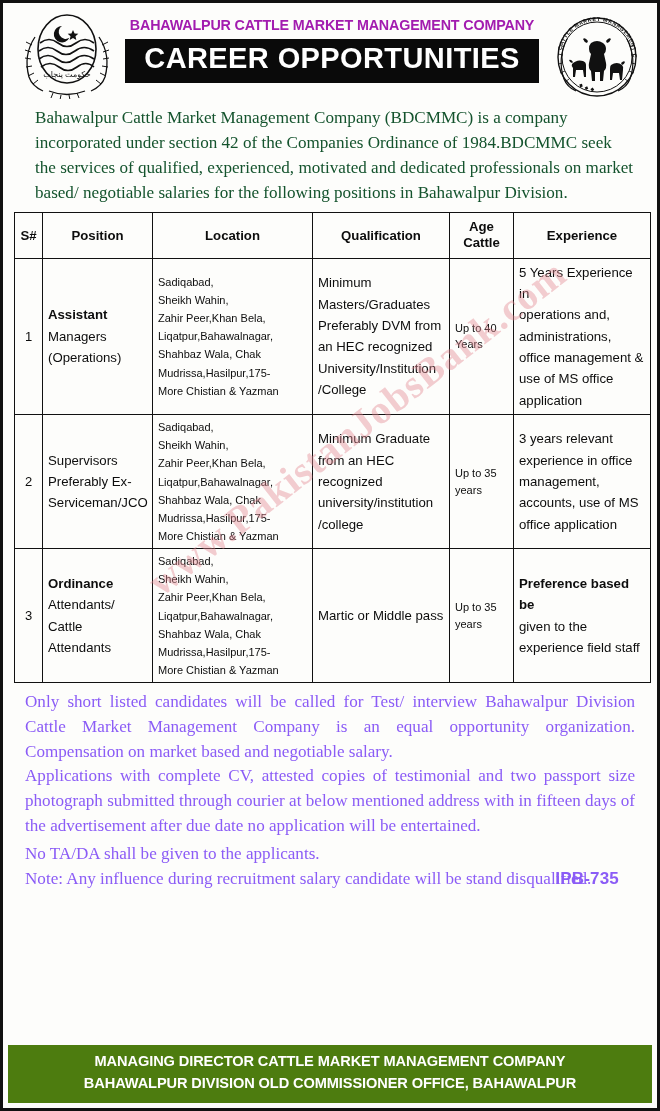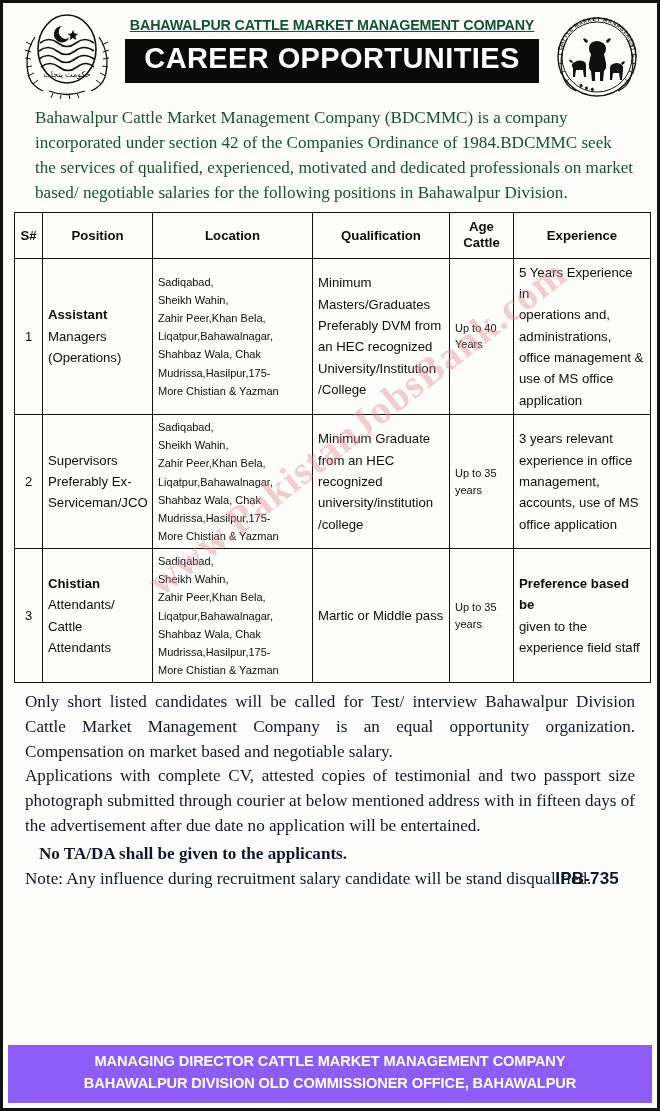--- a/index.html
+++ b/index.html
@@ -57,22 +57,21 @@
     margin: 0 112px 0 116px;
     text-align: center;
     padding-top: 10px;
   }
   .company-line {
     font-family: "Liberation Sans", sans-serif;
     font-weight: bold;
     font-size: 14.3px;
     letter-spacing: -0.15px;
     white-space: nowrap;
-    color: #14532d;
-    text-decoration: underline;
+    color: #a21caf;
   }
   .career-bar {
     margin-top: 6px;
     background: #0a0a0a;
     color: #ffffff;
     font-family: "Liberation Sans", sans-serif;
     font-weight: bold;
     font-size: 29px;
     line-height: 1.18;
     letter-spacing: 0.4px;
@@ -154,45 +153,44 @@
     margin-top: 20px;
   }
   .bold-lead { font-weight: bold; }
   td.pos .bold-lead { display: block; }
 
   
   .footer-text {
     padding: 7px 22px 0 22px;
     font-size: 17.1px;
     line-height: 1.45;
-    color: #0f172a;
+    color: #8b5cf6;
   }
   .p-justify { text-align: justify; }
   .p-tada {
-    font-weight: bold;
+    font-weight: normal;
     margin-top: 3px;
-    margin-left: 14px;
   }
   .note-row {
     position: relative;
   }
   .ipb {
     position: absolute;
     right: 16px; bottom: 0;
     font-family: "Liberation Sans", sans-serif;
     font-weight: bold;
     font-size: 17px;
     letter-spacing: 0.2px;
   }
 
   
   .bottom-bar {
     position: absolute;
     left: 5px; right: 5px; bottom: 5px;
-    background: #8b5cf6;
+    background: #4d7c0f;
     color: #fff;
     text-align: center;
     font-family: "Liberation Sans", sans-serif;
     font-weight: bold;
     font-size: 14.6px;
     line-height: 1.5;
     padding: 6px 4px 8px 4px;
     letter-spacing: -0.1px;
   }
   .bottom-bar div { white-space: nowrap; }
@@ -304,21 +302,21 @@
         <tr>
           <td class="sn">2</td>
           <td class="pos">Supervisors<br>Preferably Ex-<br>Serviceman/JCO</td>
           <td class="loc">Sadiqabad,<br>Sheikh Wahin,<br>Zahir Peer,Khan Bela,<br>Liqatpur,Bahawalnagar,<br>Shahbaz Wala, Chak<br>Mudrissa,Hasilpur,175-<br>More Chistian &amp; Yazman</td>
           <td class="qual">Minimum Graduate<br>from an HEC<br>recognized<br>university/institution<br>/college</td>
           <td class="age">Up to 35<br>years</td>
           <td class="exp">3 years relevant<br>experience in office<br>management,<br>accounts, use of MS<br>office application</td>
         </tr>
         <tr>
           <td class="sn">3</td>
-          <td class="pos"><span class="bold-lead">Chistian</span><span>Attendants/<br>Cattle<br>Attendants</span></td>
+          <td class="pos"><span class="bold-lead">Ordinance</span><span>Attendants/<br>Cattle<br>Attendants</span></td>
           <td class="loc">Sadiqabad,<br>Sheikh Wahin,<br>Zahir Peer,Khan Bela,<br>Liqatpur,Bahawalnagar,<br>Shahbaz Wala, Chak<br>Mudrissa,Hasilpur,175-<br>More Chistian &amp; Yazman</td>
           <td class="qual">Martic or Middle pass</td>
           <td class="age">Up to 35<br>years</td>
           <td class="exp"><span class="bold-lead">Preference based be</span><br><span>given to the<br>experience field staff</span></td>
         </tr>
       </tbody>
     </table>
   </div>
 
   <div class="footer-text">

